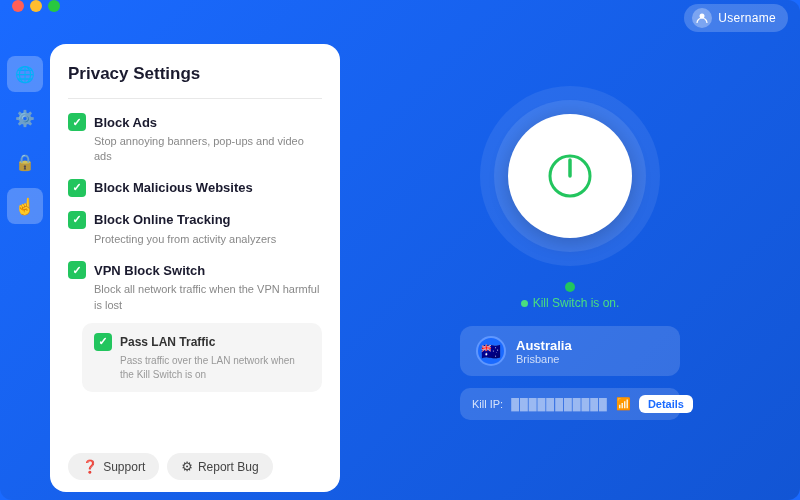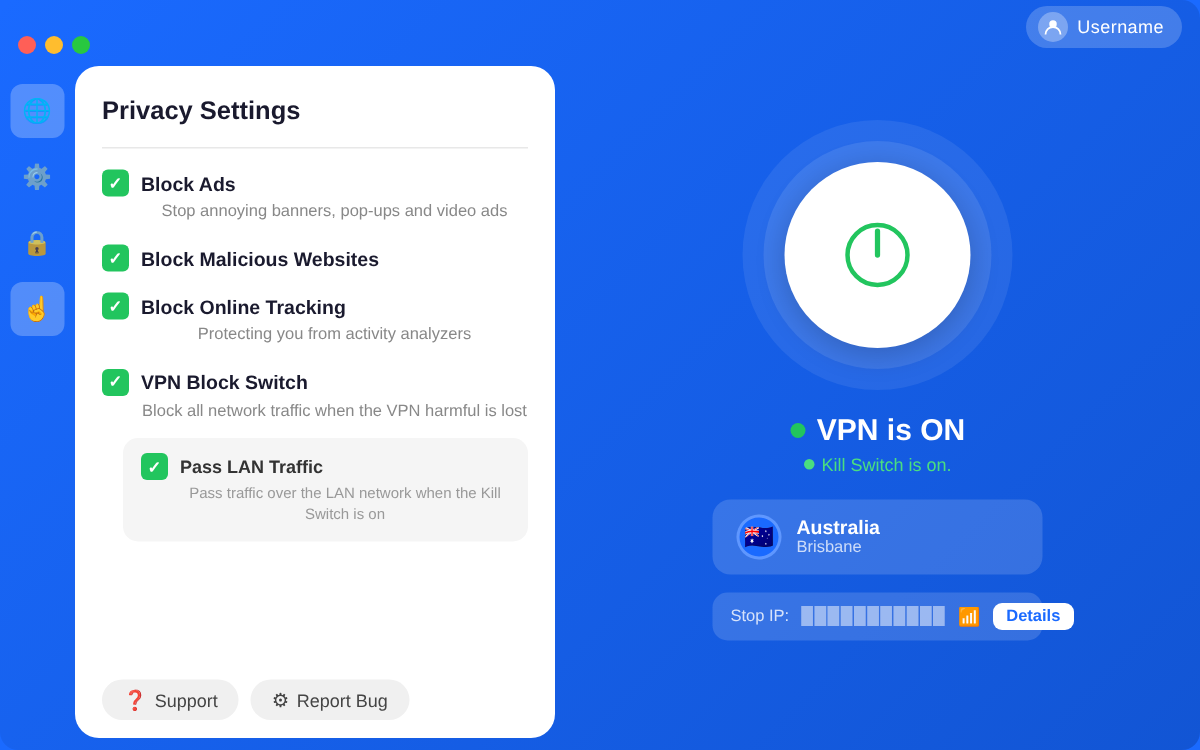--- a/index.html
+++ b/index.html
@@ -17,21 +17,21 @@
       background: linear-gradient(135deg, #1a6aff 0%, #1255d4 100%);
       border-radius: 12px;
       overflow: hidden;
       position: relative;
     }
 
     
     .titlebar {
       height: 36px;
       display: flex;
-      align-items: flex-end;
+      align-items: flex-start;
       padding: 0 12px;
       position: relative;
     }
     .traffic-lights {
       display: flex;
       gap: 6px;
       align-items: center;
     }
     .tl { width: 12px; height: 12px; border-radius: 50%; }
     .tl-red { background: #ff5f57; }
@@ -86,21 +86,21 @@
       color: rgba(255,255,255,0.8);
       font-size: 16px;
     }
     .sidebar-item.active {
       background: rgba(255,255,255,0.25);
       color: white;
     }
 
     
     .settings-panel {
-      width: 320px;
+      width: 290px;
       background: white;
       border-radius: 16px;
       margin: 8px 0 8px 0;
       padding: 20px 18px;
       overflow-y: auto;
       position: relative;
     }
 
     .panel-title {
       font-size: 17px;
@@ -110,21 +110,20 @@
     }
 
     .divider {
       height: 1px;
       background: #e8e8e8;
       margin-bottom: 14px;
     }
 
     .setting-item {
       margin-bottom: 14px;
-      text-align: center;
     }
 
     .setting-header {
       display: flex;
       align-items: center;
       gap: 8px;
       margin-bottom: 3px;
     }
 
     .checkbox-green {
@@ -438,40 +437,39 @@
         <div class="power-btn">
           <svg class="power-icon" viewBox="0 0 52 52" fill="none" xmlns="http://www.w3.org/2000/svg">
             <circle cx="26" cy="26" r="20" stroke="#22c55e" stroke-width="3" fill="none"></circle>
             <line x1="26" y1="10" x2="26" y2="26" stroke="#22c55e" stroke-width="3.5" stroke-linecap="round"></line>
           </svg>
         </div>
       </div>
 
       <div class="vpn-status-text">
         <div class="status-dot"></div>
-        <span>VPN is ON</span>
       </div>
 
       <div class="kill-switch-text">
         <div class="ks-dot"></div>
         <span>Kill Switch is on.</span>
       </div>
 
       <div class="location-card">
         <div class="flag-circle">
           <span>🇦🇺</span>
         </div>
         <div class="location-info">
           <div class="country">Australia</div>
           <div class="city">Brisbane</div>
         </div>
       </div>
 
       <div class="ip-bar">
-        <span class="ip-label">Stop IP:</span>
+        <span class="ip-label">Kill IP:</span>
         <span class="ip-value">███████████</span>
         <span class="signal-icon">📶</span>
         <button class="details-btn">Details</button>
       </div>
 
     </div>
   </div>
 </div>
 
 </body></html>

